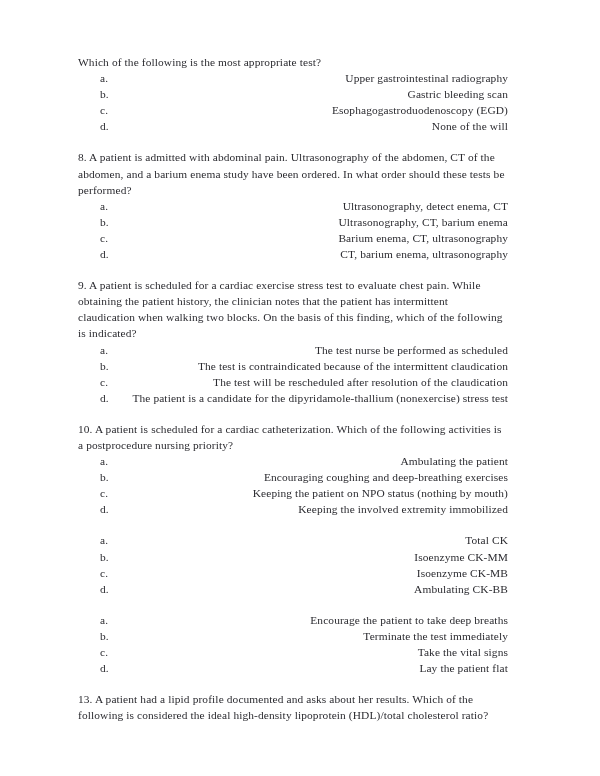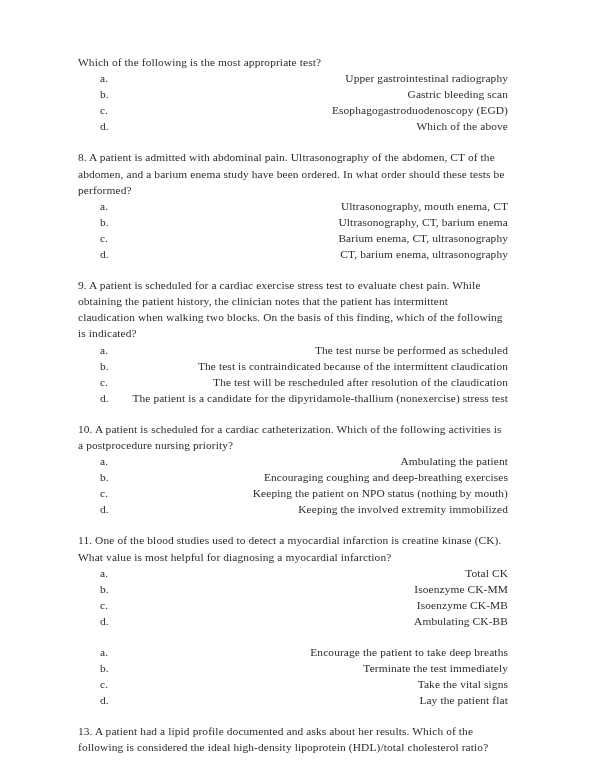--- a/index.html
+++ b/index.html
@@ -91,30 +91,30 @@
           <li class="opt">
             <span class="opt-letter">b.</span>
             <span class="opt-text">Gastric bleeding scan</span>
           </li>
           <li class="opt">
             <span class="opt-letter">c.</span>
             <span class="opt-text">Esophagogastroduodenoscopy (EGD)</span>
           </li>
           <li class="opt">
             <span class="opt-letter">d.</span>
-            <span class="opt-text">Which of the above</span>
+            <span class="opt-text">None of the will</span>
           </li>
         </ul>
       </div>
       <div class="qblock">
         <p class="qstem">8. A patient is admitted with abdominal pain. Ultrasonography of the abdomen, CT of the abdomen, and a barium enema study have been ordered. In what order should these tests be performed?</p>
         <ul class="options">
           <li class="opt">
             <span class="opt-letter">a.</span>
-            <span class="opt-text">Ultrasonography, mouth enema, CT</span>
+            <span class="opt-text">Ultrasonography, detect enema, CT</span>
           </li>
           <li class="opt">
             <span class="opt-letter">b.</span>
             <span class="opt-text">Ultrasonography, CT, barium enema</span>
           </li>
           <li class="opt">
             <span class="opt-letter">c.</span>
             <span class="opt-text">Barium enema, CT, ultrasonography</span>
           </li>
           <li class="opt">
@@ -159,21 +159,20 @@
             <span class="opt-letter">c.</span>
             <span class="opt-text">Keeping the patient on NPO status (nothing by mouth)</span>
           </li>
           <li class="opt">
             <span class="opt-letter">d.</span>
             <span class="opt-text">Keeping the involved extremity immobilized</span>
           </li>
         </ul>
       </div>
       <div class="qblock">
-        <p class="qstem">11. One of the blood studies used to detect a myocardial infarction is creatine kinase (CK). What value is most helpful for diagnosing a myocardial infarction?</p>
         <ul class="options">
           <li class="opt">
             <span class="opt-letter">a.</span>
             <span class="opt-text">Total CK</span>
           </li>
           <li class="opt">
             <span class="opt-letter">b.</span>
             <span class="opt-text">Isoenzyme CK-MM</span>
           </li>
           <li class="opt">

